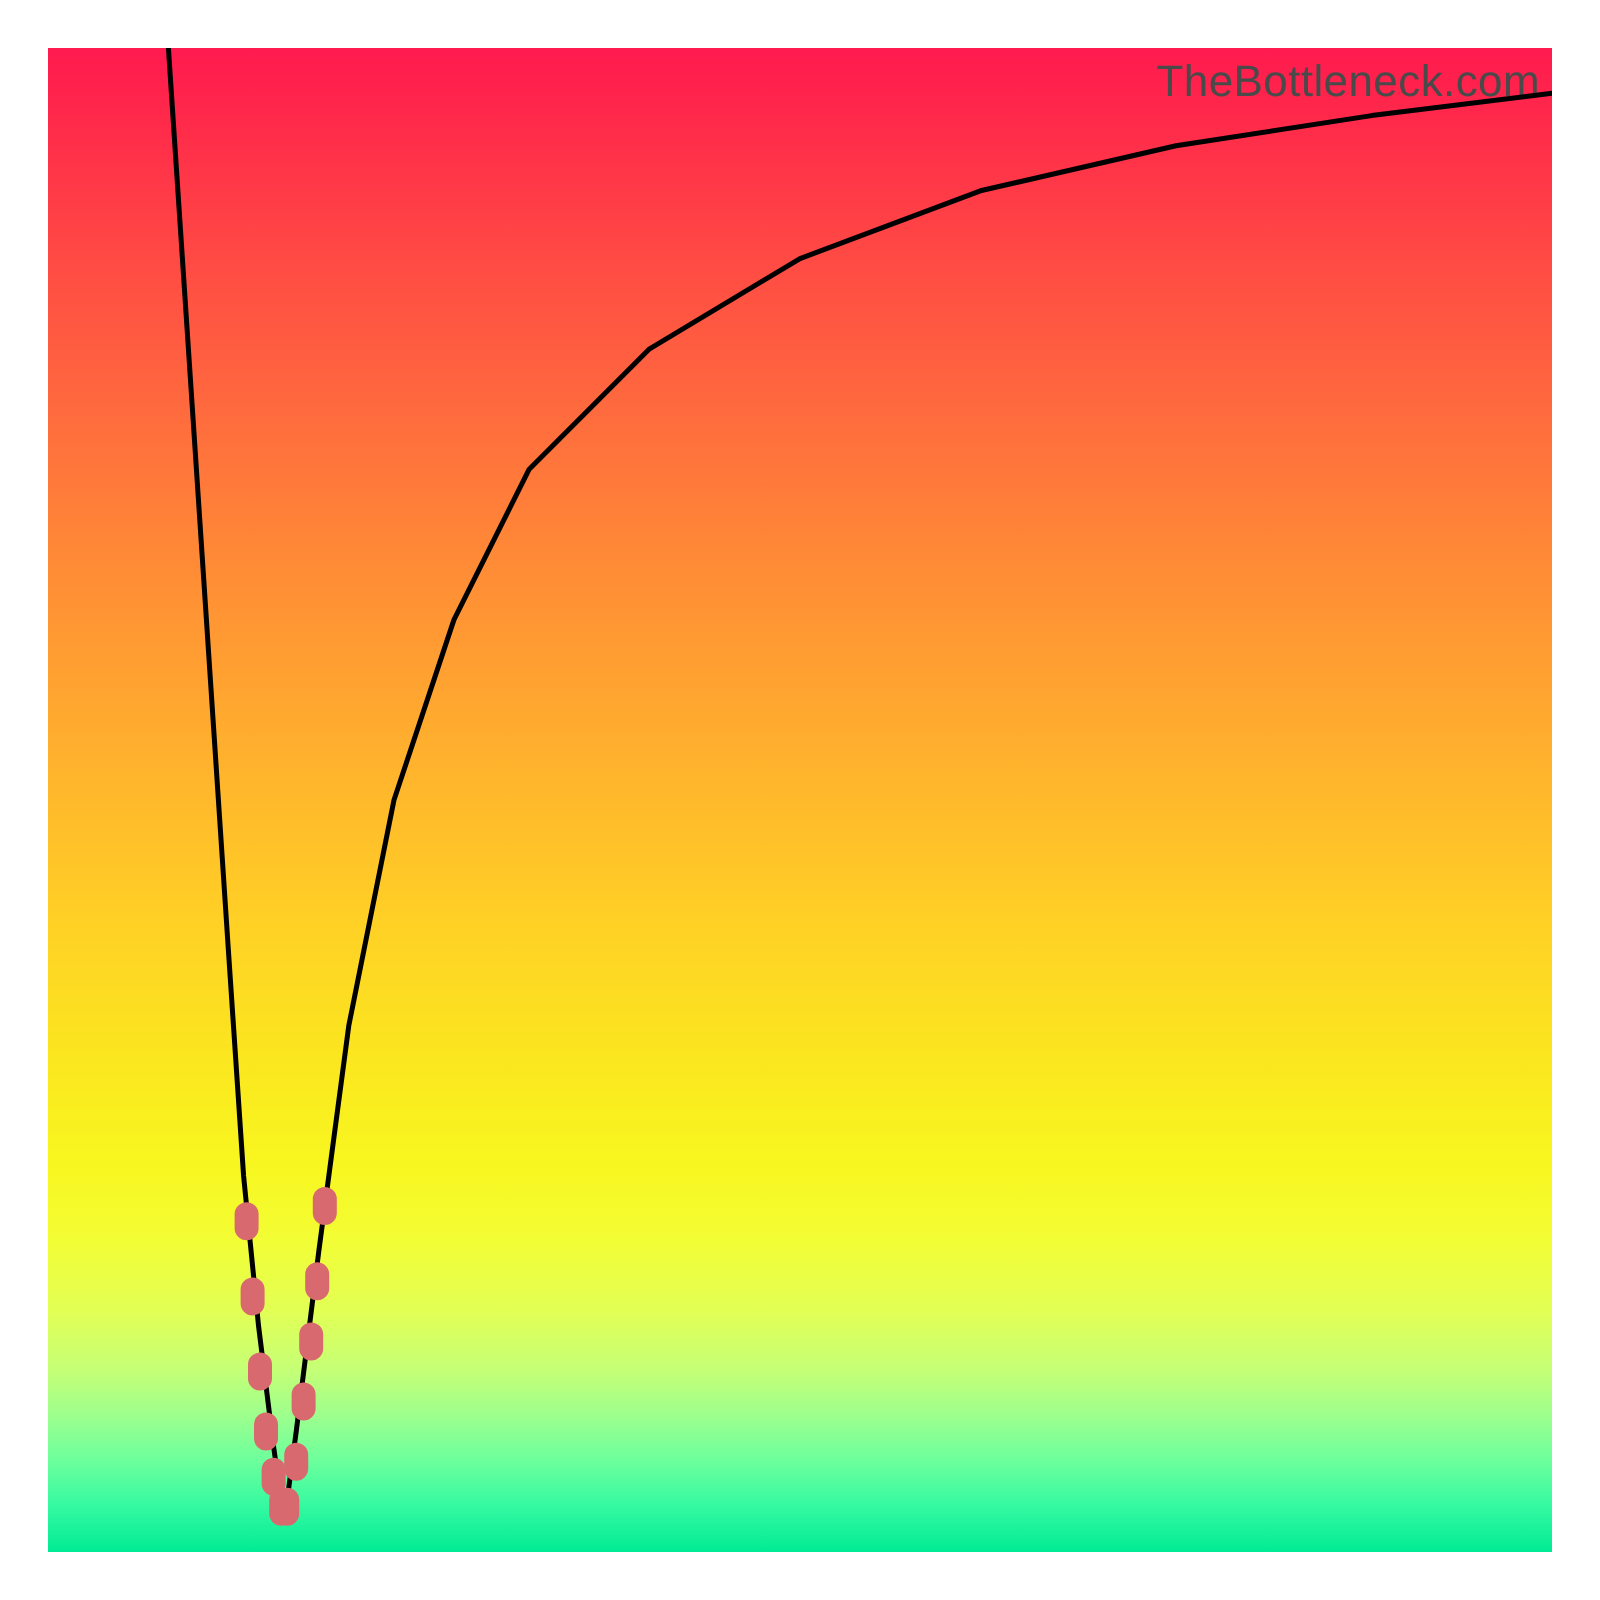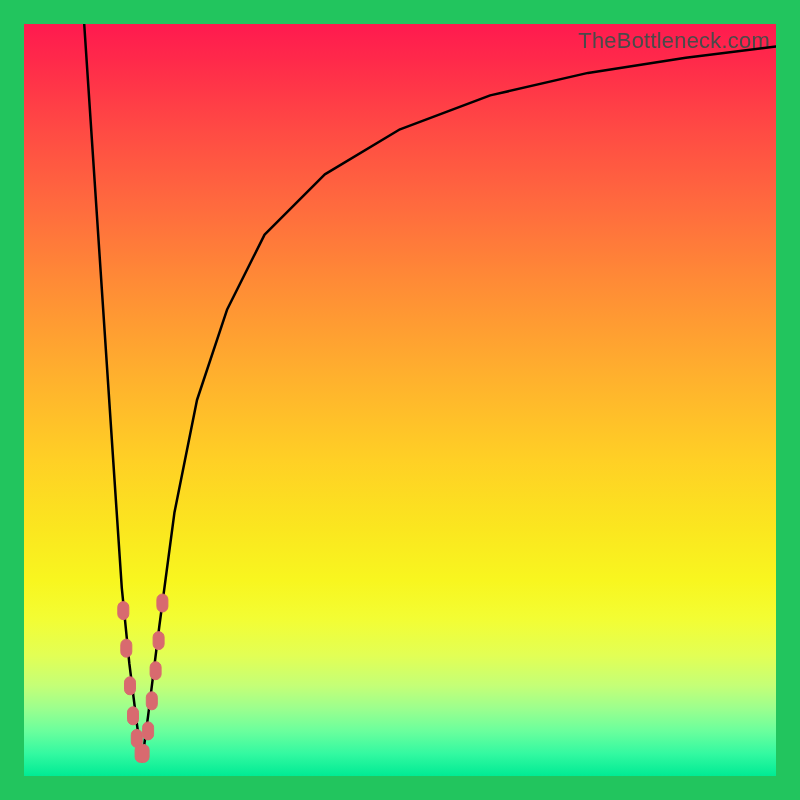--- a/index.html
+++ b/index.html
@@ -8,21 +8,21 @@
     width: 800px;
     height: 800px;
     overflow: hidden;
     background: #000;
     font-family: Arial, Helvetica, sans-serif;
   }
   .frame {
     position: relative;
     width: 800px;
     height: 800px;
-    background: #22c55e;
+    background: #ffffff;
   }
   .plot {
     position: absolute;
     left: 24px;
     top: 24px;
     width: 752px;
     height: 752px;
     overflow: hidden;
   }
   .gradient {

